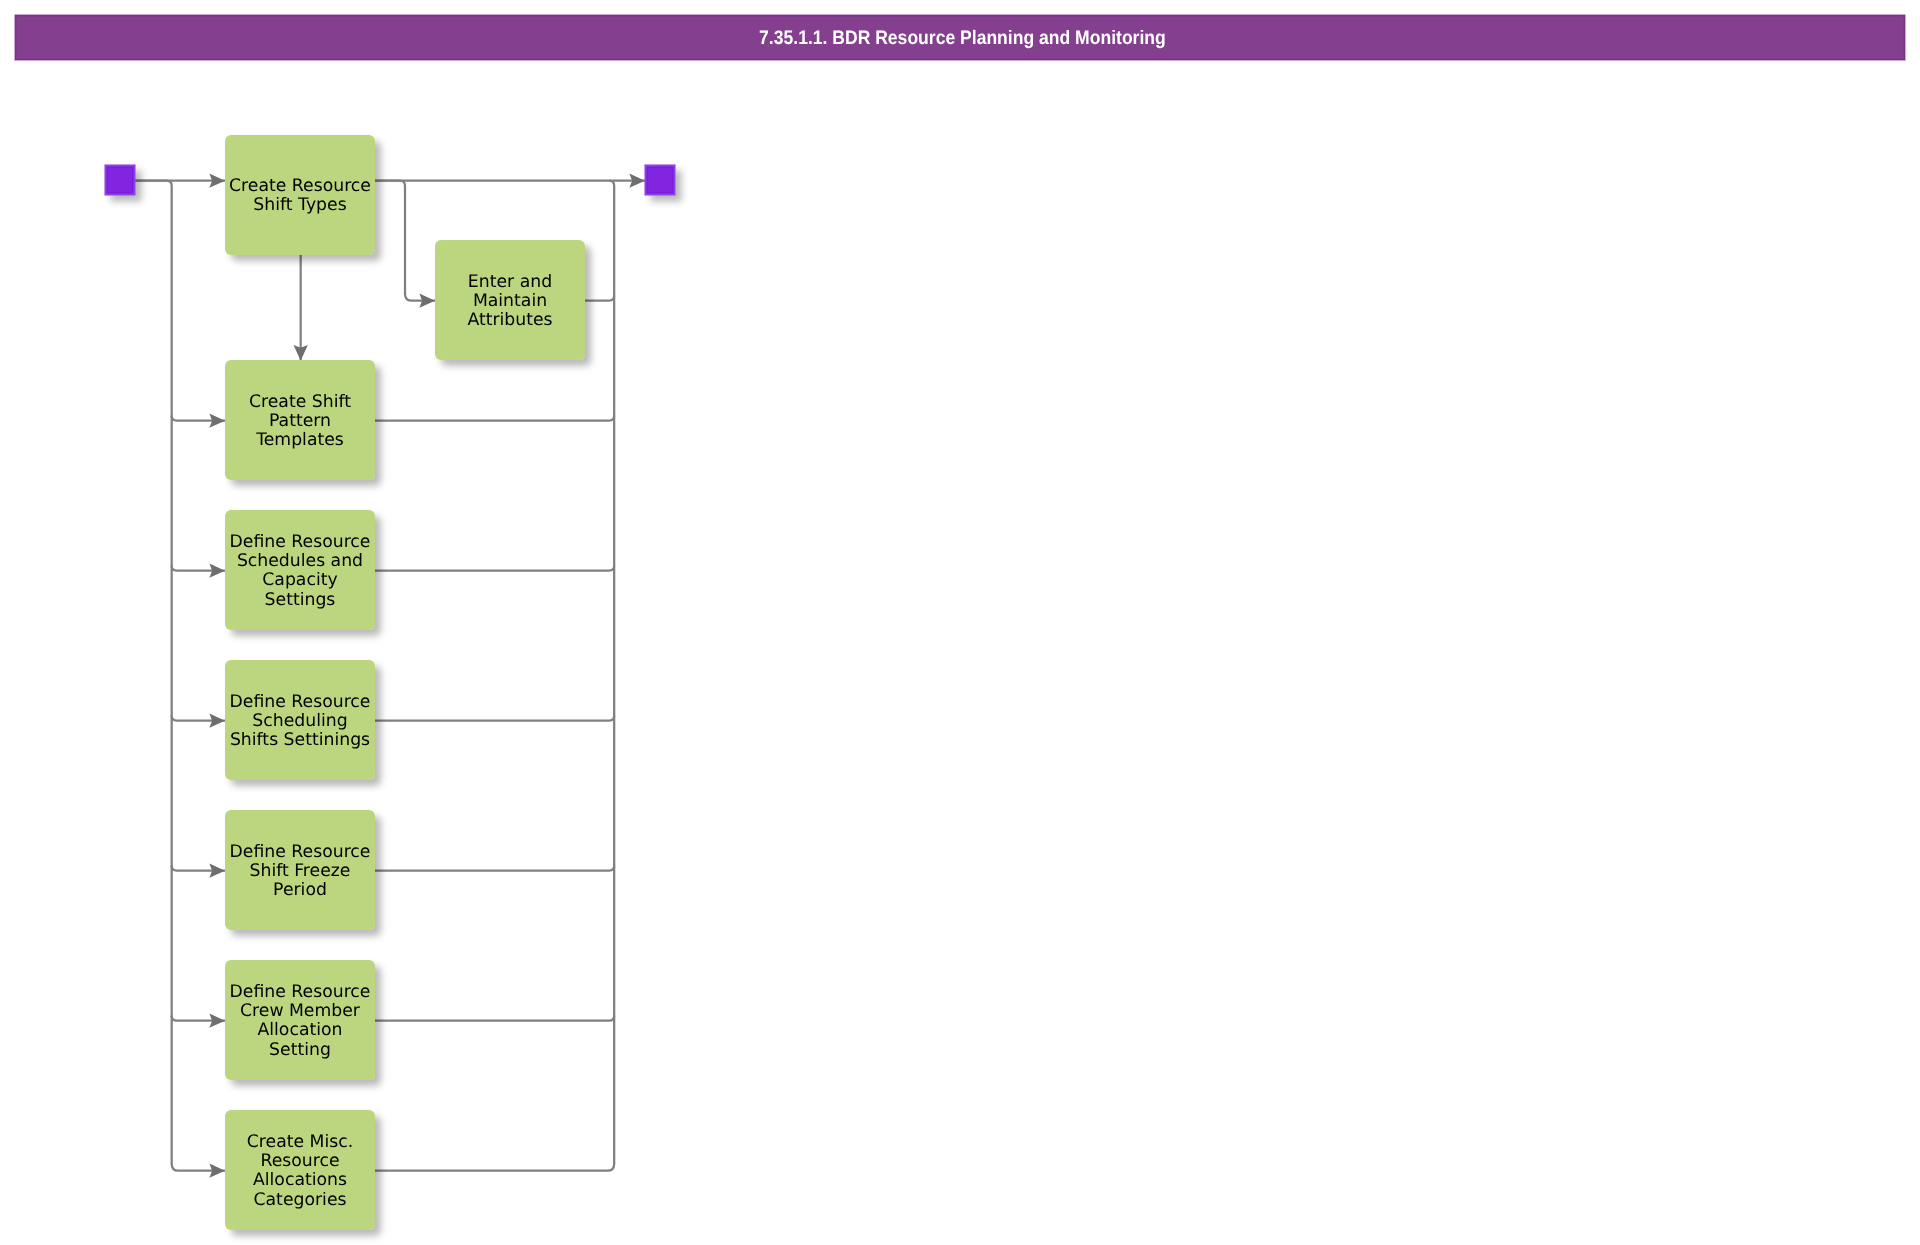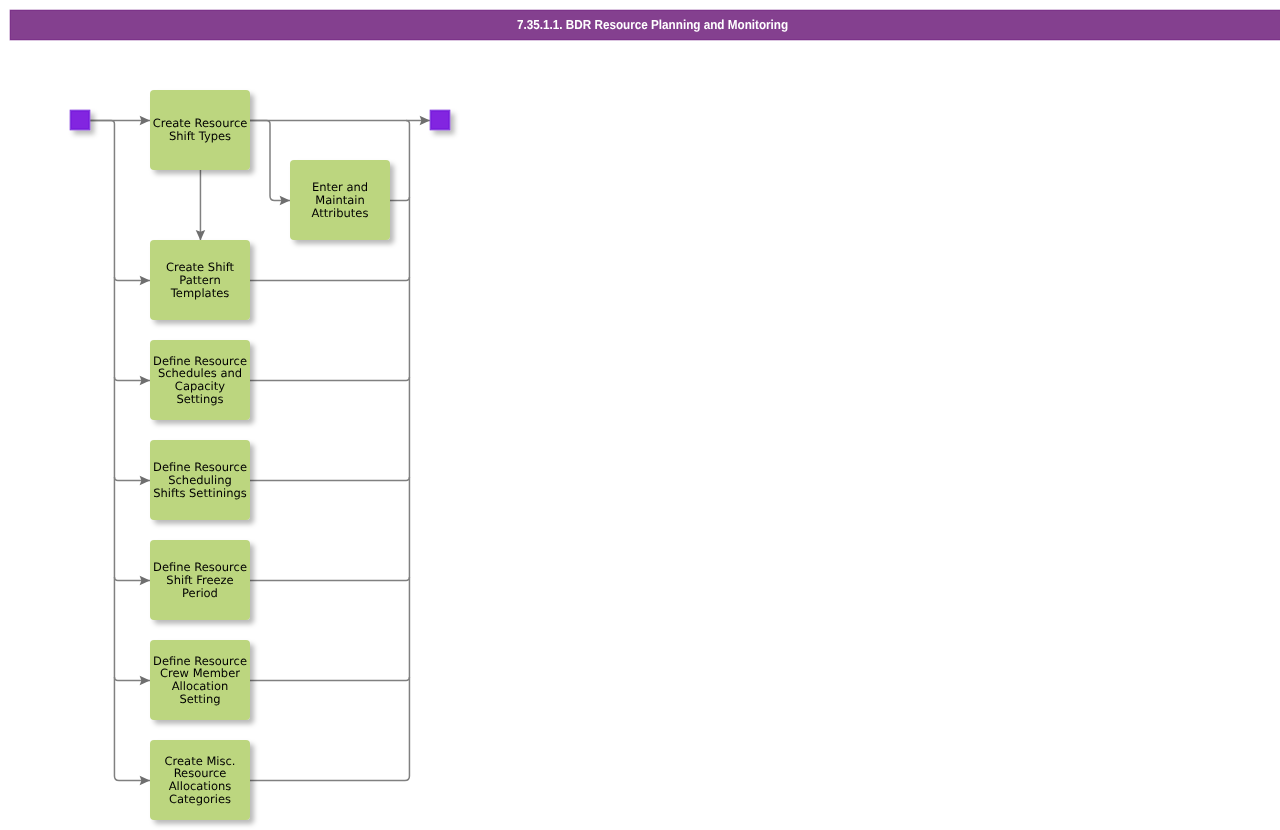--- a/index.html
+++ b/index.html
@@ -1,19 +1,19 @@
 <!DOCTYPE html>
 <html><head>
 <meta charset="utf-8">
 <title>BDR Resource Planning and Monitoring</title>
 <style>
   html,body{margin:0;padding:0;background:#ffffff;-webkit-font-smoothing:antialiased;-moz-osx-font-smoothing:grayscale;text-rendering:geometricPrecision;}
   body{width:1280px;height:830px;overflow:hidden;font-family:"DejaVu Sans",sans-serif;}
   #page{position:relative;width:1280px;height:830px;background:#ffffff;}
-  .titlebar{position:absolute;left:10px;top:10px;width:1260px;height:30px;background:#84408f;box-shadow:inset 0 0 0 1px #7c3389, 0 0 0 0.5px #b88bc2;padding-left:11px;}
+  .titlebar{position:absolute;left:10px;top:10px;width:1260px;height:30px;background:#84408f;box-shadow:inset 0 0 0 1px #7c3389, 0 0 0 0.5px #b88bc2;}
   .titlebar .ttl{display:block;text-align:center;line-height:30px;color:#ffffff;font-size:13px;font-weight:bold;font-family:"Liberation Sans",sans-serif;transform:scaleX(0.9) translateX(1.8px);}
   svg.canvas{position:absolute;left:0;top:0;width:1280px;height:830px;display:block;}
   .nodelabel{font-family:"DejaVu Sans",sans-serif;font-size:11.5px;fill:#000000;text-anchor:middle;dominant-baseline:middle;}
   .conn{fill:none;stroke:#808080;stroke-width:1.5;}
   .arrowhead{fill:#6e6e6e;}
 </style>
 </head>
 <body>
 
 <div id="page">

